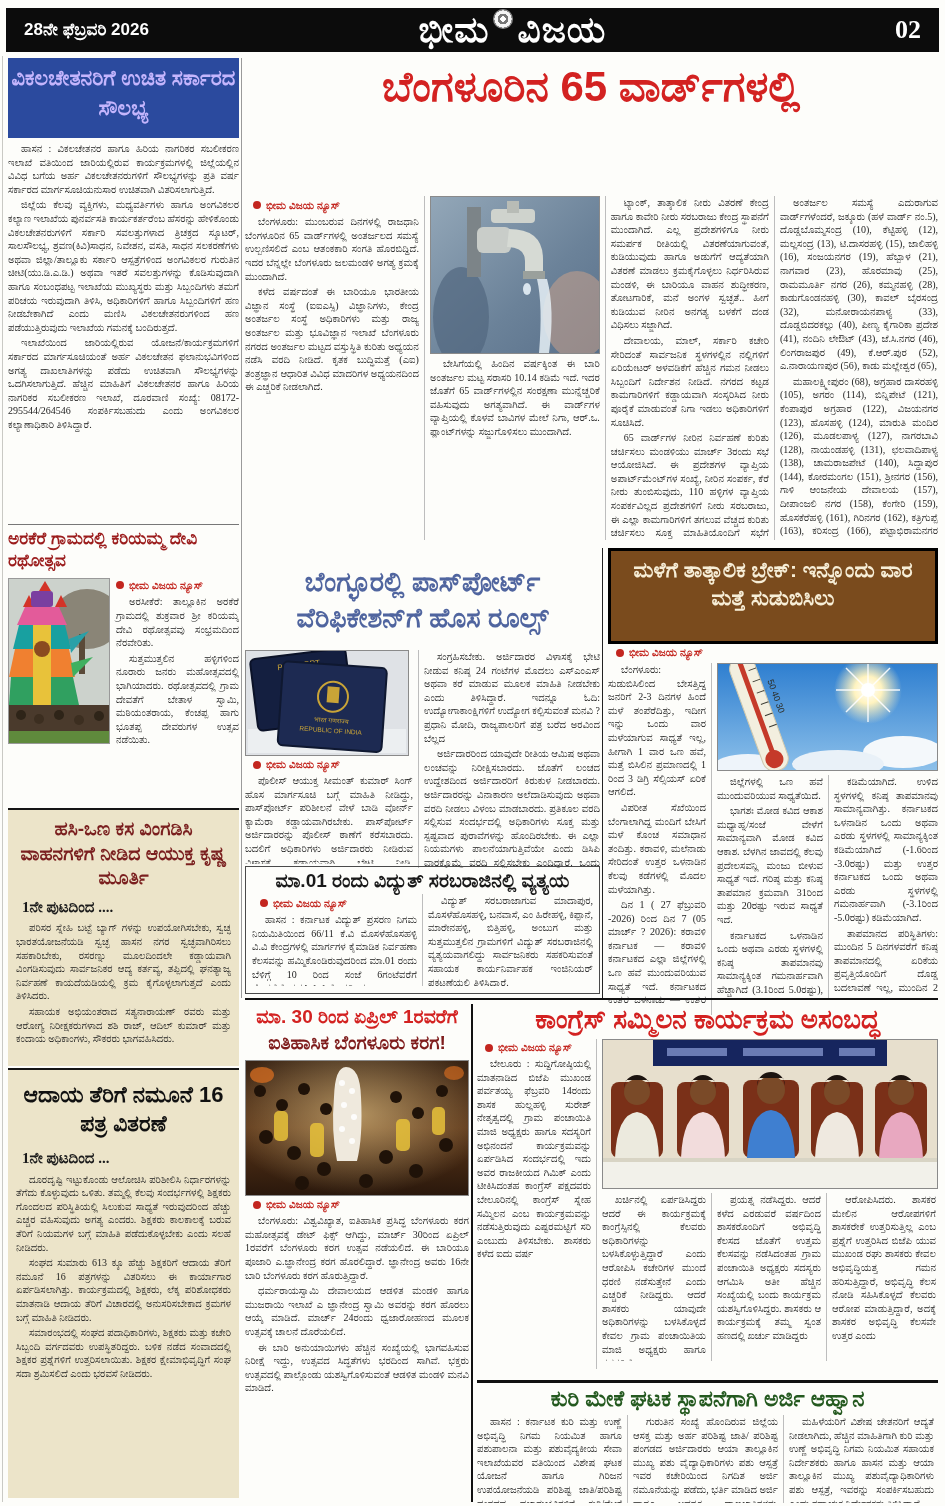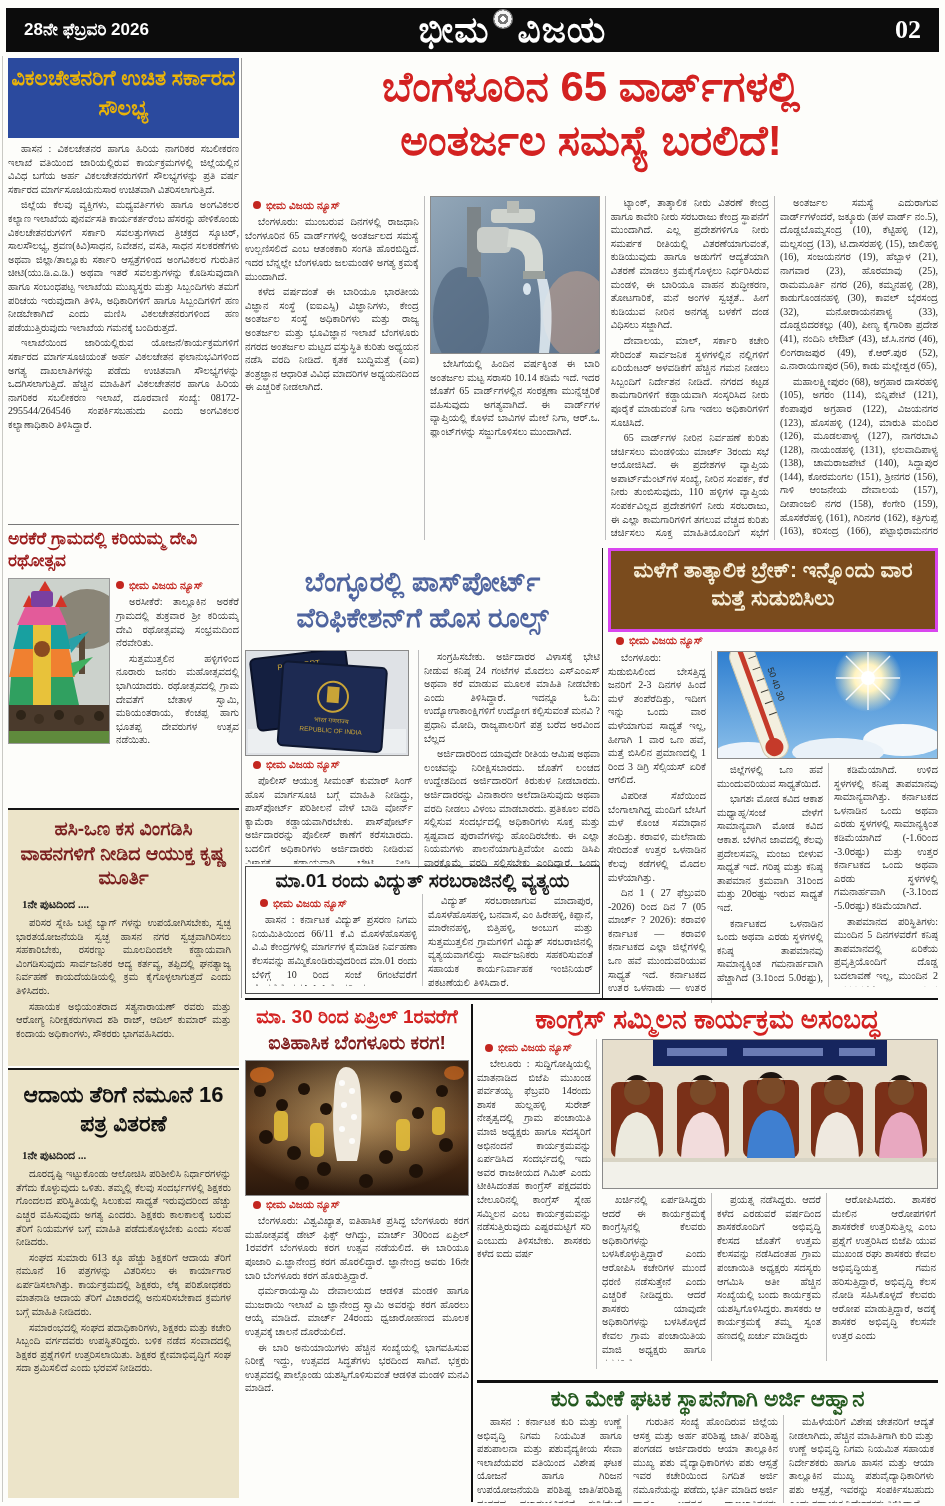--- a/index.html
+++ b/index.html
@@ -23,57 +23,57 @@
   
   .bodytxt { font-size:10px; line-height:1.36; text-align:justify; color:#1c1c1c; overflow:hidden; }
   .para { text-indent:13px; margin-bottom:2px; }
   .byline { color:#c3261f; font-weight:bold; font-size:10.5px; font-family:"Liberation Sans",sans-serif;
     display:flex; align-items:center; gap:5px; margin:2px 0 3px 8px; }
   .byline .dot { width:8px; height:8px; border-radius:50%; background:#c3261f; flex:0 0 auto; }
   .vrule { background:#9a9a9a; width:1px; }
   .colgap { width:1px; background:#bdbdbd; margin:0 5px; }
   
   .leftw { left:8px; width:231px; }
-  #facilities-box { top:58px; height:80px; background:#2b4a9e; color:#eab308; text-align:center;
+  #facilities-box { top:58px; height:80px; background:#2b4a9e; color:#c4b5fd; text-align:center;
     font-family:"Liberation Sans",sans-serif; font-weight:bold; font-size:21px; line-height:1.45; padding-top:5px; }
   #facilities-body { top:142px; height:380px; }
   #chariot-sec { top:524px; height:282px; border-top:1px solid #777; padding-top:3px;}
   #chariot-headline { color:#9b1c1c; font-family:"Liberation Sans",sans-serif; font-weight:bold;
     font-size:17px; text-align:left; line-height:1.3; margin-bottom:4px;}
   #chariot-flow { height:224px; overflow:hidden; }
   #chariot-img { float:left; width:102px; height:166px; margin:2px 6px 2px 0; border:1px solid #999; }
   .beige { background:#ece4c9; border-top:2px solid #151515; padding:7px 8px; }
   #waste-sec { top:808px; height:258px; }
   #income-sec { top:1068px; height:430px; }
   .beige-head { font-family:"Liberation Sans",sans-serif; font-weight:bold; text-align:center; line-height:1.3; }
   #waste-head { color:#7a1f1f; font-size:19px; margin-bottom:4px; }
   #income-head { color:#111; font-size:22px; margin:4px 0 8px; }
-  .continued { font-size:11px; font-weight:bold; margin:2px 0 4px 6px; }
+  .continued { font-size:15px; font-weight:bold; margin:2px 0 4px 6px; }
   
   #main-headline { left:246px; top:60px; width:690px; text-align:center; color:#d32221;
     font-family:"Liberation Sans",sans-serif; font-weight:bold; font-size:42px; line-height:1.28; }
   #rule-leftmain { left:241px; top:58px; height:940px; }
   
   #gw-row { left:245px; top:196px; width:693px; height:344px; display:flex; }
   .gw-col { height:100%; }
   .photo-frame { border:1px solid #8a8a8a; overflow:hidden; display:block; }
   
   #pp-sec { left:245px; top:560px; width:355px; height:314px; }
   #pp-headline { text-align:center; color:#50659f; font-family:"Liberation Sans",sans-serif;
     font-weight:bold; font-size:27px; line-height:1.35; height:90px; padding-top:4px;}
   #pp-content { display:flex; height:218px; }
   
   #power-sec { left:245px; top:866px; width:355px; height:128px; border:1px solid #4a4a4a; padding:3px 6px; }
   #power-head { text-align:center; font-family:"Liberation Sans",sans-serif; font-weight:bold; font-size:19px; margin-bottom:2px;}
   #power-cols { display:flex; height:92px; }
   
   #rule-mid { left:602px; top:548px; width:1px; height:450px; background:#222; }
   #weather-sec { left:608px; top:548px; width:330px; height:450px; }
-  #weather-headbox { background:#7a4b1d; border:3px solid #d946ef; color:#f7eed7; text-align:center;
-    font-family:"Liberation Sans",sans-serif; font-weight:bold; font-size:21px; line-height:1.35; padding:5px 4px; height:84px;}
+  #weather-headbox { background:#7a4b1d; border:3px solid #000000; color:#f7eed7; text-align:center;
+    font-family:"Liberation Sans",sans-serif; font-weight:bold; font-size:21px; line-height:1.35; padding:5px 4px; height:96px;}
   #weather-body { display:flex; margin-top:4px; height:352px; }
   
   #band-rule { left:245px; top:998px; width:693px; height:2px; background:#111; }
   #rule-bottom { left:471px; top:1004px; width:2px; height:498px; background:#111; }
   
   #karaga-sec { left:245px; top:1004px; width:224px; height:498px; }
   #karaga-h1 { color:#d32221; } #karaga-h2 { color:#7f1d1d; }
   .karaga-head { text-align:center; font-family:"Liberation Sans",sans-serif; font-weight:bold; font-size:19px; line-height:1.35; }
   
   #congress-sec { left:477px; top:1004px; width:461px; height:374px; }
@@ -166,21 +166,20 @@
       <div class="para">ದೂರದೃಷ್ಟಿ ಇಟ್ಟುಕೊಂಡು ಆಲೋಚಿಸಿ ಪರಿಶೀಲಿಸಿ ನಿರ್ಧಾರಗಳನ್ನು ತೆಗೆದು ಕೊಳ್ಳುವುದು ಒಳಿತು. ತಮ್ಮಲ್ಲಿ ಕೆಲವು ಸಂದರ್ಭಗಳಲ್ಲಿ ಶಿಕ್ಷಕರು ಗೊಂದಲದ ಪರಿಸ್ಥಿತಿಯಲ್ಲಿ ಸಿಲುಕುವ ಸಾಧ್ಯತೆ ಇರುವುದರಿಂದ ಹೆಚ್ಚು ಎಚ್ಚರ ವಹಿಸುವುದು ಅಗತ್ಯ ಎಂದರು. ಶಿಕ್ಷಕರು ಕಾಲಕಾಲಕ್ಕೆ ಬರುವ ತೆರಿಗೆ ನಿಯಮಗಳ ಬಗ್ಗೆ ಮಾಹಿತಿ ಪಡೆದುಕೊಳ್ಳಬೇಕು ಎಂದು ಸಲಹೆ ನೀಡಿದರು.</div>
       <div class="para">ಸಂಘದ ಸುಮಾರು 613 ಕ್ಕೂ ಹೆಚ್ಚು ಶಿಕ್ಷಕರಿಗೆ ಆದಾಯ ತೆರಿಗೆ ನಮೂನೆ 16 ಪತ್ರಗಳನ್ನು ವಿತರಿಸಲು ಈ ಕಾರ್ಯಾಗಾರ ಏರ್ಪಡಿಸಲಾಗಿತ್ತು. ಕಾರ್ಯಕ್ರಮದಲ್ಲಿ ಶಿಕ್ಷಕರು, ಲೆಕ್ಕ ಪರಿಶೋಧಕರು ಮಾತನಾಡಿ ಆದಾಯ ತೆರಿಗೆ ವಿಚಾರದಲ್ಲಿ ಅನುಸರಿಸಬೇಕಾದ ಕ್ರಮಗಳ ಬಗ್ಗೆ ಮಾಹಿತಿ ನೀಡಿದರು.</div>
       <div class="para">ಸಮಾರಂಭದಲ್ಲಿ ಸಂಘದ ಪದಾಧಿಕಾರಿಗಳು, ಶಿಕ್ಷಕರು ಮತ್ತು ಕಚೇರಿ ಸಿಬ್ಬಂದಿ ವರ್ಗದವರು ಉಪಸ್ಥಿತರಿದ್ದರು. ಬಳಿಕ ನಡೆದ ಸಂವಾದದಲ್ಲಿ ಶಿಕ್ಷಕರ ಪ್ರಶ್ನೆಗಳಿಗೆ ಉತ್ತರಿಸಲಾಯಿತು. ಶಿಕ್ಷಕರ ಕ್ಷೇಮಾಭಿವೃದ್ಧಿಗೆ ಸಂಘ ಸದಾ ಶ್ರಮಿಸಲಿದೆ ಎಂದು ಭರವಸೆ ನೀಡಿದರು.</div>
     </div>
   </div>
 
   <div class="abs vrule" id="rule-leftmain"></div>
 
   <div class="abs" id="main-headline">
     <div>ಬೆಂಗಳೂರಿನ 65 ವಾರ್ಡ್‌ಗಳಲ್ಲಿ</div>
-    <div>ಅಂತರ್ಜಲ ಸಮಸ್ಯೆ ಬರಲಿದೆ!</div>
   </div>
 
   <div class="abs" id="gw-row">
     <div class="gw-col bodytxt" style="width:176px;">
       <div class="byline">
         <span class="dot"></span>
         <span>ಭೀಮ ವಿಜಯ ನ್ಯೂಸ್</span>
       </div>
       <div class="para">ಬೆಂಗಳೂರು: ಮುಂಬರುವ ದಿನಗಳಲ್ಲಿ ರಾಜಧಾನಿ ಬೆಂಗಳೂರಿನ 65 ವಾರ್ಡ್‌ಗಳಲ್ಲಿ ಅಂತರ್ಜಲದ ಸಮಸ್ಯೆ ಉಲ್ಬಣಿಸಲಿದೆ ಎಂಬ ಆತಂಕಕಾರಿ ಸಂಗತಿ ಹೊರಬಿದ್ದಿದೆ. ಇದರ ಬೆನ್ನಲ್ಲೇ ಬೆಂಗಳೂರು ಜಲಮಂಡಳಿ ಅಗತ್ಯ ಕ್ರಮಕ್ಕೆ ಮುಂದಾಗಿದೆ.</div>
       <div class="para">ಕಳೆದ ವರ್ಷದಂತೆ ಈ ಬಾರಿಯೂ ಭಾರತೀಯ ವಿಜ್ಞಾನ ಸಂಸ್ಥೆ (ಐಐಎಸ್ಸಿ) ವಿಜ್ಞಾನಿಗಳು, ಕೇಂದ್ರ ಅಂತರ್ಜಲ ಸಂಸ್ಥೆ ಅಧಿಕಾರಿಗಳು ಮತ್ತು ರಾಜ್ಯ ಅಂತರ್ಜಲ ಮತ್ತು ಭೂವಿಜ್ಞಾನ ಇಲಾಖೆ ಬೆಂಗಳೂರು ನಗರದ ಅಂತರ್ಜಲ ಮಟ್ಟದ ವಸ್ತುಸ್ಥಿತಿ ಕುರಿತು ಅಧ್ಯಯನ ನಡೆಸಿ ವರದಿ ನೀಡಿದೆ. ಕೃತಕ ಬುದ್ಧಿಮತ್ತೆ (ಎಐ) ತಂತ್ರಜ್ಞಾನ ಆಧಾರಿತ ವಿವಿಧ ಮಾದರಿಗಳ ಅಧ್ಯಯನದಿಂದ ಈ ಎಚ್ಚರಿಕೆ ನೀಡಲಾಗಿದೆ.</div>

